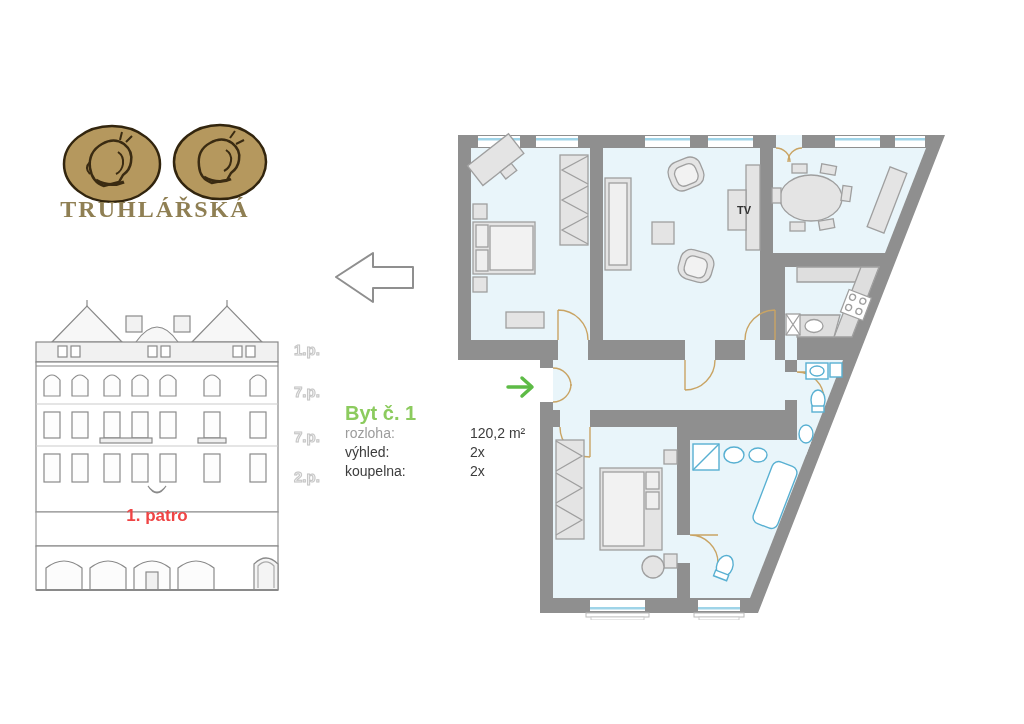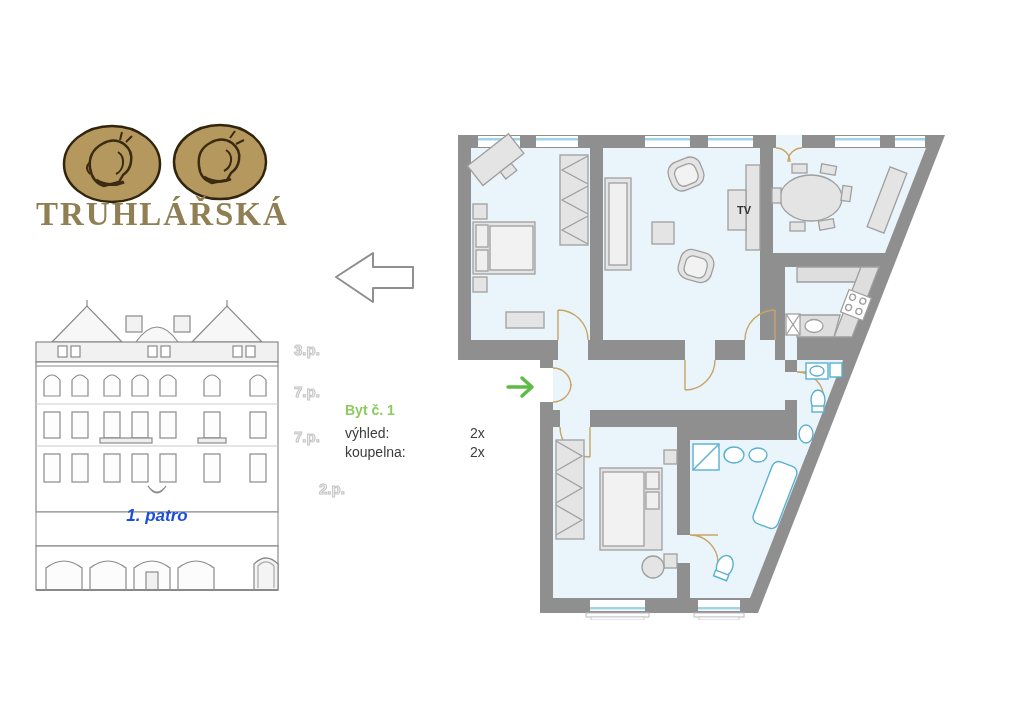--- a/index.html
+++ b/index.html
@@ -1,32 +1,32 @@
 <!DOCTYPE html>
 <html><head>
 <meta charset="utf-8">
 <style>
   html,body{margin:0;padding:0;background:#fff;}
   #stage{position:relative;width:1024px;height:724px;background:#ffffff;overflow:hidden;
          font-family:"Liberation Sans",sans-serif;}
   .abs{position:absolute;}
   
   #brand-title{left:36px;top:196px;width:238px;text-align:center;
-    font-family:"Liberation Serif",serif;font-weight:bold;font-size:33px;
+    font-family:"Liberation Serif",serif;font-weight:bold;font-size:24px;
     letter-spacing:2px;color:#8f7f53;}
   
   .floor-label{left:294px;width:46px;font-size:15px;font-weight:bold;color:#f1f1f1;
     -webkit-text-stroke:1px #c6c6c6;text-shadow:0 0 1px #c9c9c9;}
   #floor-label-5{top:341px;} #floor-label-4{top:383px;}
-  #floor-label-3{top:428px;} #floor-label-2{top:480px;margin-left:25px;}
+  #floor-label-3{top:428px;} #floor-label-2{top:468px;}
   
   #patro-label{left:28px;top:506px;width:258px;text-align:center;
-    font-size:17px;font-weight:bold;color:#1d4ed8;font-style:italic;}
+    font-size:17px;font-weight:bold;color:#ef4444;}
   
-  #apt-title{left:345px;top:402px;font-size:14px;font-weight:bold;color:#8ccb5e;}
+  #apt-title{left:345px;top:402px;font-size:20px;font-weight:bold;color:#8ccb5e;}
   #apt-details{left:345px;top:424px;width:220px;font-size:14px;color:#3c3c3c;}
   .det-row{display:flex;line-height:19px;}
   .det-label{width:125px;}
   .det-value{flex:1;}
   .det-row.muted .det-label{color:#9c9c9c;}
   svg{display:block;}
 </style>
 </head>
 <body>
 
@@ -117,34 +117,38 @@
         <path d="M106,290 v-22 q18,-14 36,0 v22 z" fill="#fcfcfc"></path>
         <rect x="118" y="272" width="12" height="18" fill="#f0f0f0"></rect>
         <path d="M150,290 v-22 q18,-14 36,0 v22 z" fill="#fcfcfc"></path>
         <path d="M226,290 v-26 q12,-12 24,0 v26 z" fill="#f4f4f4"></path>
         <path d="M230,288 v-22 q8,-8 16,0 v22" fill="none" stroke="#aaaaaa"></path>
         <line x1="8" y1="290" x2="250" y2="290" stroke-width="2"></line>
       </g>
     </svg>
   </div>
 
-  <div class="abs floor-label" id="floor-label-5">3.p.</div>
+  <div class="abs floor-label" id="floor-label-5">1.p.</div>
   <div class="abs floor-label" id="floor-label-4">7.p.</div>
   <div class="abs floor-label" id="floor-label-3">7.p.</div>
   <div class="abs floor-label" id="floor-label-2">2.p.</div>
   <div class="abs" id="patro-label">1. patro</div>
 
   <div class="abs" style="left:330px;top:246px;">
     <svg width="88" height="62" viewBox="0 0 88 62">
       <polygon points="83,21 43,21 43,7 6,31 43,56 43,42 83,42" fill="#ffffff" stroke="#8f8f8f" stroke-width="2" stroke-linejoin="round"></polygon>
     </svg>
   </div>
 
   <div class="abs" id="apt-title">Byt č. 1</div>
   <div class="abs" id="apt-details">
+    <div class="det-row muted">
+      <span class="det-label">rozloha:</span>
+      <span class="det-value">120,2 m²</span>
+    </div>
     <div class="det-row">
       <span class="det-label">výhled:</span>
       <span class="det-value">2x</span>
     </div>
     <div class="det-row">
       <span class="det-label">koupelna:</span>
       <span class="det-value">2x</span>
     </div>
   </div>
 

